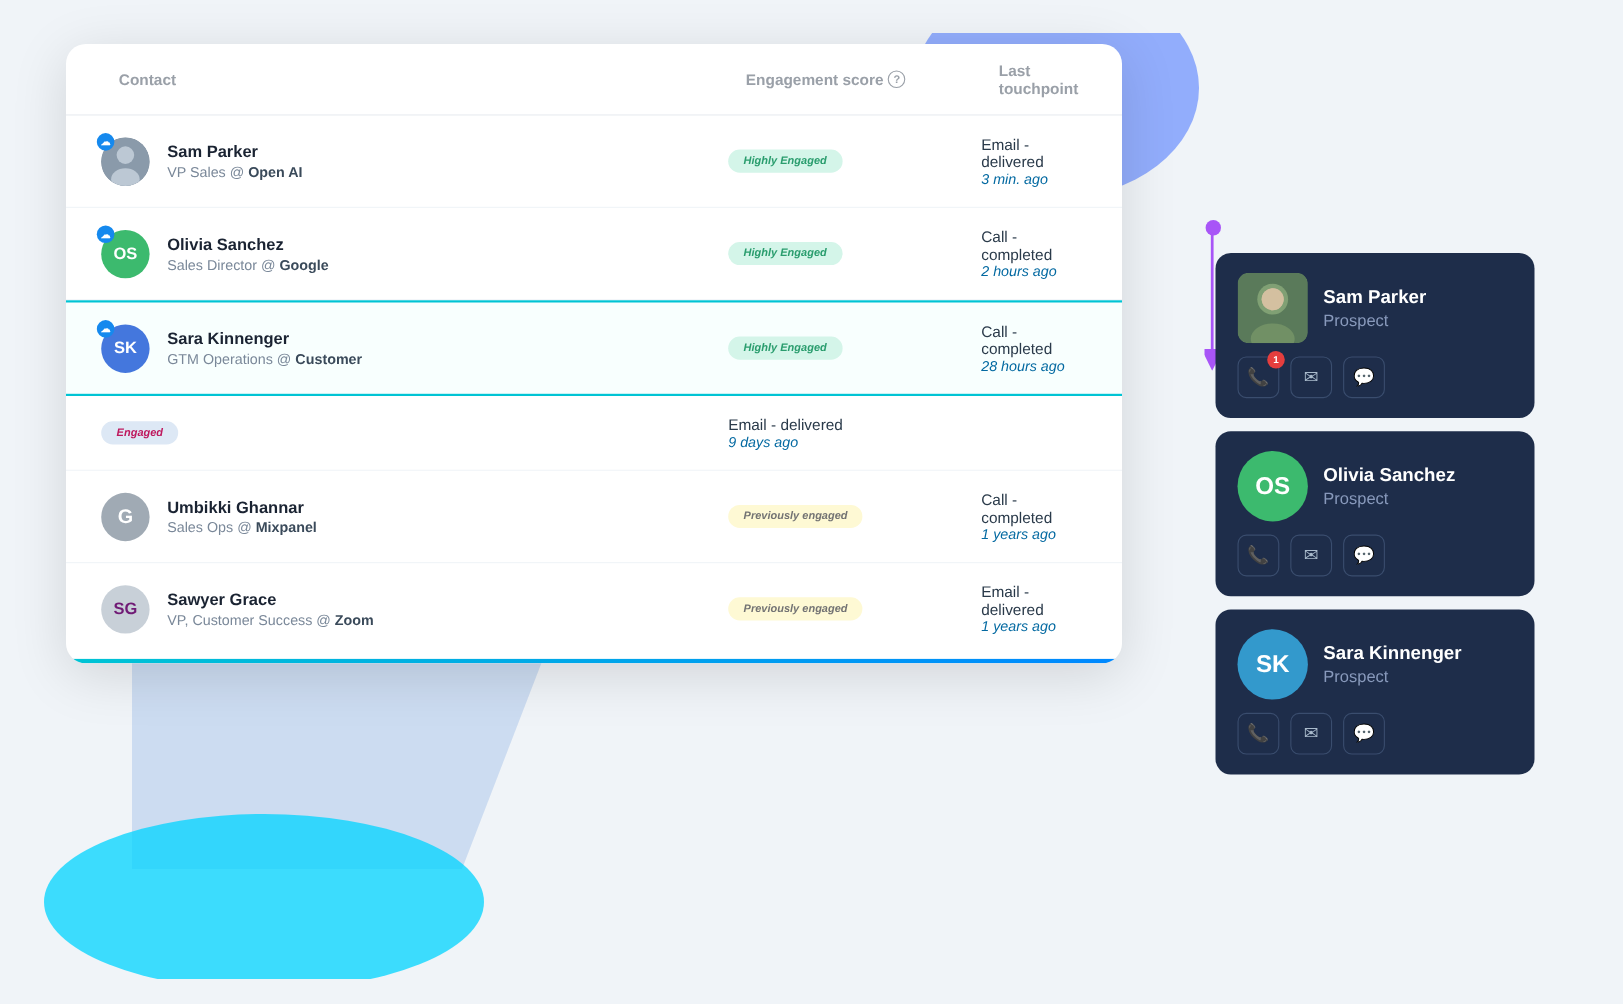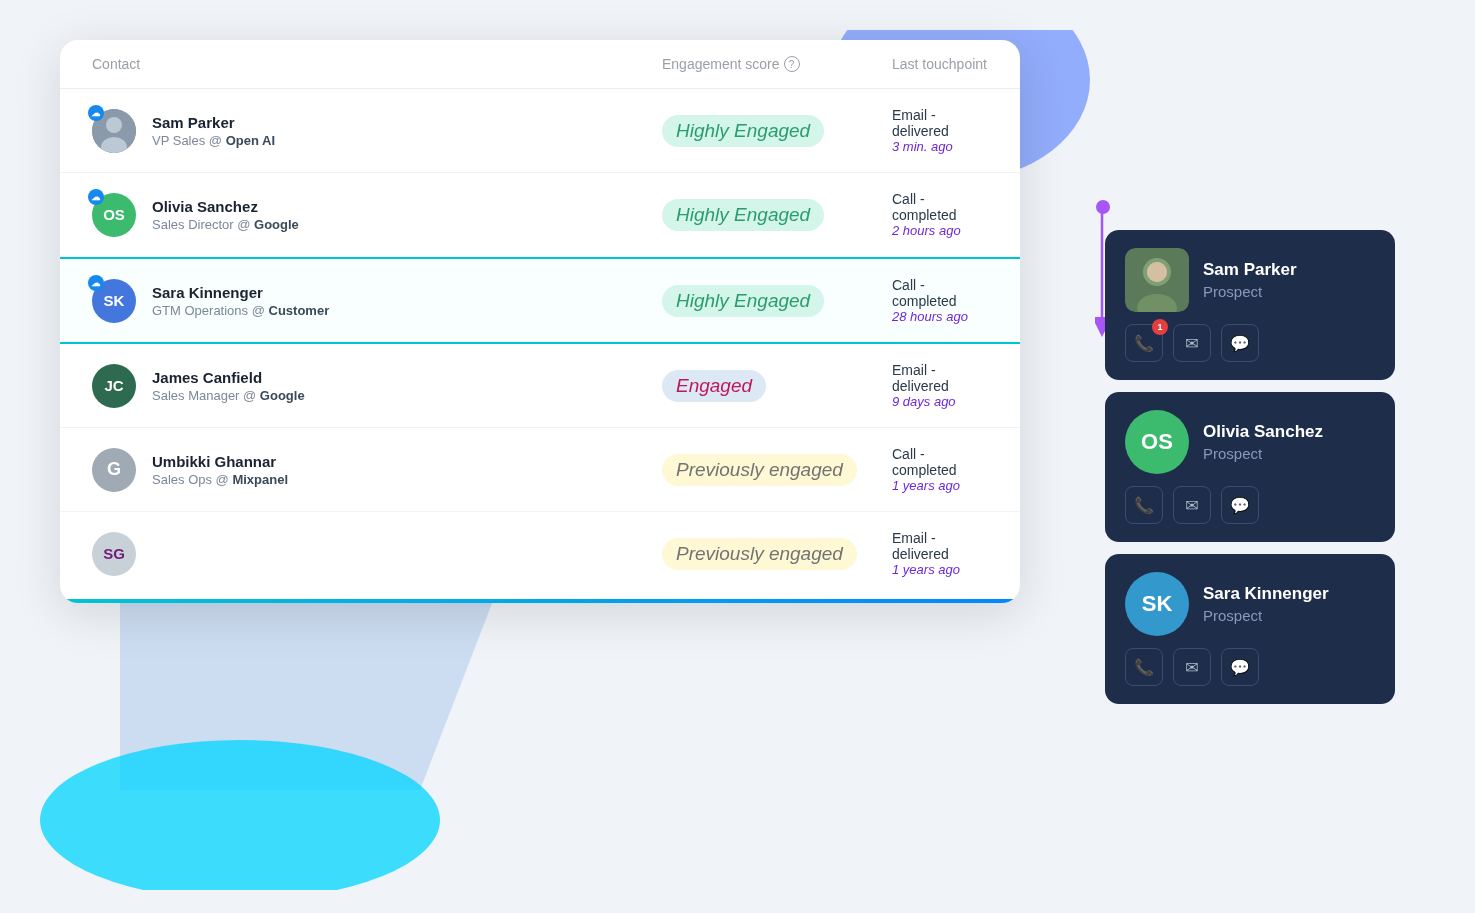--- a/index.html
+++ b/index.html
@@ -18,24 +18,25 @@
     
     .table-header {
       display: grid;
       grid-template-columns: 570px 230px 1fr;
       padding: 16px 32px;
       border-bottom: 1px solid #e8ecf0;
     }
     .col-header {
       font-size: 14px;
       color: #9aa0a8;
-      font-weight: 400;
+      font-weight: 700;
       display: flex;
       align-items: center;
       gap: 4px;
+      margin-left: 16px;
     }
     .info-icon {
       width: 16px;
       height: 16px;
       border: 1.5px solid #9aa0a8;
       border-radius: 50%;
       display: inline-flex;
       align-items: center;
       justify-content: center;
       font-size: 10px;
@@ -114,23 +115,23 @@
     .contact-info .role strong {
       font-weight: 700;
       color: #3a4a5a;
     }
 
     
     .badge {
       display: inline-block;
       padding: 5px 14px;
       border-radius: 20px;
-      font-size: 19px;
+      font-size: 10px;
       font-style: italic;
-      font-weight: 400;
+      font-weight: 700;
     }
     .badge.highly-engaged {
       background: #d4f5e9;
       color: #2a9d6e;
     }
     .badge.engaged {
       background: #dde8f5;
       color: #be185d;
     }
     .badge.previously-engaged {
@@ -139,21 +140,21 @@
     }
 
     
     .touchpoint-cell .tp-action {
       font-size: 14px;
       color: #2a3a4a;
       font-weight: 400;
     }
     .touchpoint-cell .tp-time {
       font-size: 13px;
-      color: #6d28d9;
+      color: #0369a1;
       font-style: italic;
     }
 
     
     .dot-connector {
       position: absolute;
       top: 155px;
       left: 1050px;
       width: 14px;
       height: 14px;
@@ -354,29 +355,20 @@
       <div>
         <span class="badge highly-engaged">Highly Engaged</span>
       </div>
       <div class="touchpoint-cell">
         <div class="tp-action">Call - completed</div>
         <div class="tp-time">28 hours ago</div>
       </div>
     </div>
 
     <div class="table-row">
-      <div class="contact-cell">
-        <div class="avatar-wrapper">
-          <div class="avatar" style="background:#2d6a4f;">JC</div>
-        </div>
-        <div class="contact-info">
-          <div class="name">James Canfield</div>
-          <div class="role">Sales Manager @ <strong>Google</strong></div>
-        </div>
-      </div>
       <div>
         <span class="badge engaged">Engaged</span>
       </div>
       <div class="touchpoint-cell">
         <div class="tp-action">Email - delivered</div>
         <div class="tp-time">9 days ago</div>
       </div>
     </div>
 
     <div class="table-row">
@@ -395,20 +387,24 @@
       <div class="touchpoint-cell">
         <div class="tp-action">Call - completed</div>
         <div class="tp-time">1 years ago</div>
       </div>
     </div>
 
     <div class="table-row" style="border-bottom:none;">
       <div class="contact-cell">
         <div class="avatar-wrapper">
           <div class="avatar" style="background:#c8d0d8;color:#701a75;">SG</div>
+        </div>
+        <div class="contact-info">
+          <div class="name">Sawyer Grace</div>
+          <div class="role">VP, Customer Success @ <strong>Zoom</strong></div>
         </div>
       </div>
       <div>
         <span class="badge previously-engaged">Previously engaged</span>
       </div>
       <div class="touchpoint-cell">
         <div class="tp-action">Email - delivered</div>
         <div class="tp-time">1 years ago</div>
       </div>
     </div>

